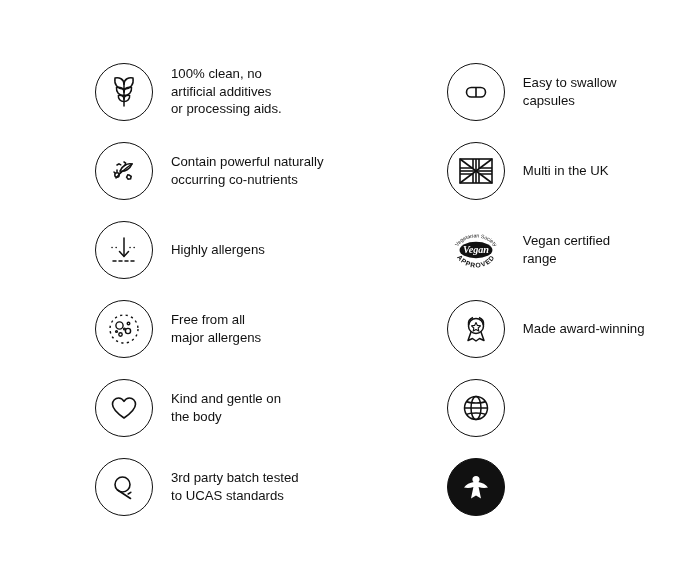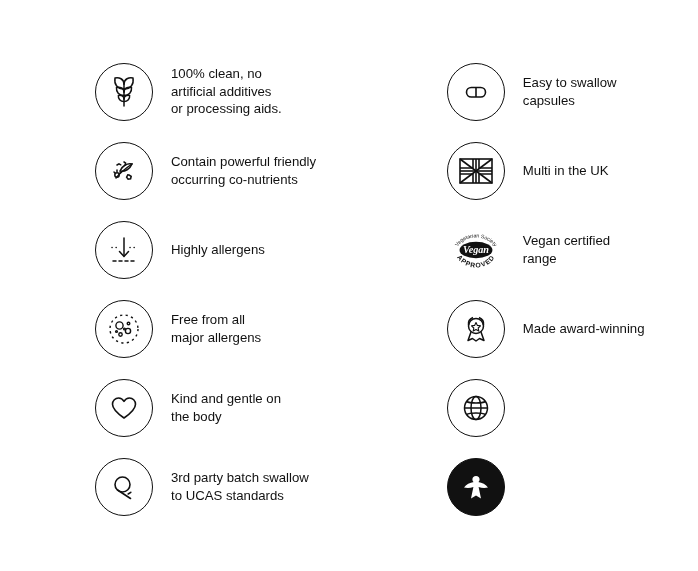--- a/index.html
+++ b/index.html
@@ -104,21 +104,21 @@
             <path d="M28 13 C23 12, 18 15, 16 20 C21 21, 26 18, 28 13 Z"></path>
             <circle cx="13" cy="24" r="2.2"></circle>
             <path d="M11.5 22.5 L10 21"></path>
             <path d="M15 23 L16.5 21.5"></path>
             <path d="M13 20.8 L13 19"></path>
             <path d="M25 24 l2.2 1.3 -0.6 2.5 -2.5 0.3 -1.5 -2 1.2 -2.2 Z"></path>
             <path d="M20 11 l1.6 1 -0.4 1.9"></path>
             <path d="M13 14 l2 -1.2 1.8 1"></path>
           </svg>
         </div>
-        <div class="label">Contain powerful friendly
+        <div class="label">Contain powerful naturally
 occurring co-nutrients</div>
       </div>
 
       <div class="feature">
         <div class="badge">
           <svg width="40" height="40" viewBox="0 0 40 40" fill="none" stroke="#111111" stroke-width="1.5" stroke-linecap="round">
             <path d="M20 8 L20 26"></path>
             <path d="M15.5 21.5 L20 26.5 L24.5 21.5"></path>
             <path d="M8 17.5 L14 17.5" stroke-dasharray="0.1 4"></path>
             <path d="M26 17.5 L32 17.5" stroke-dasharray="0.1 4"></path>
@@ -155,21 +155,21 @@
       </div>
 
       <div class="feature">
         <div class="badge">
           <svg width="40" height="40" viewBox="0 0 40 40" fill="none" stroke="#111111" stroke-width="1.6" stroke-linecap="round">
             <circle cx="18.5" cy="17.5" r="7.5"></circle>
             <path d="M13.5 23 L26.5 31.5"></path>
             <path d="M24.2 27 L26.8 25.3"></path>
           </svg>
         </div>
-        <div class="label">3rd party batch swallow
+        <div class="label">3rd party batch tested
 to UCAS standards</div>
       </div>
 
     </div>
 
     <div class="col col-right">
 
       <div class="feature">
         <div class="badge">
           <svg width="40" height="40" viewBox="0 0 40 40" fill="none" stroke="#111111" stroke-width="1.6">

